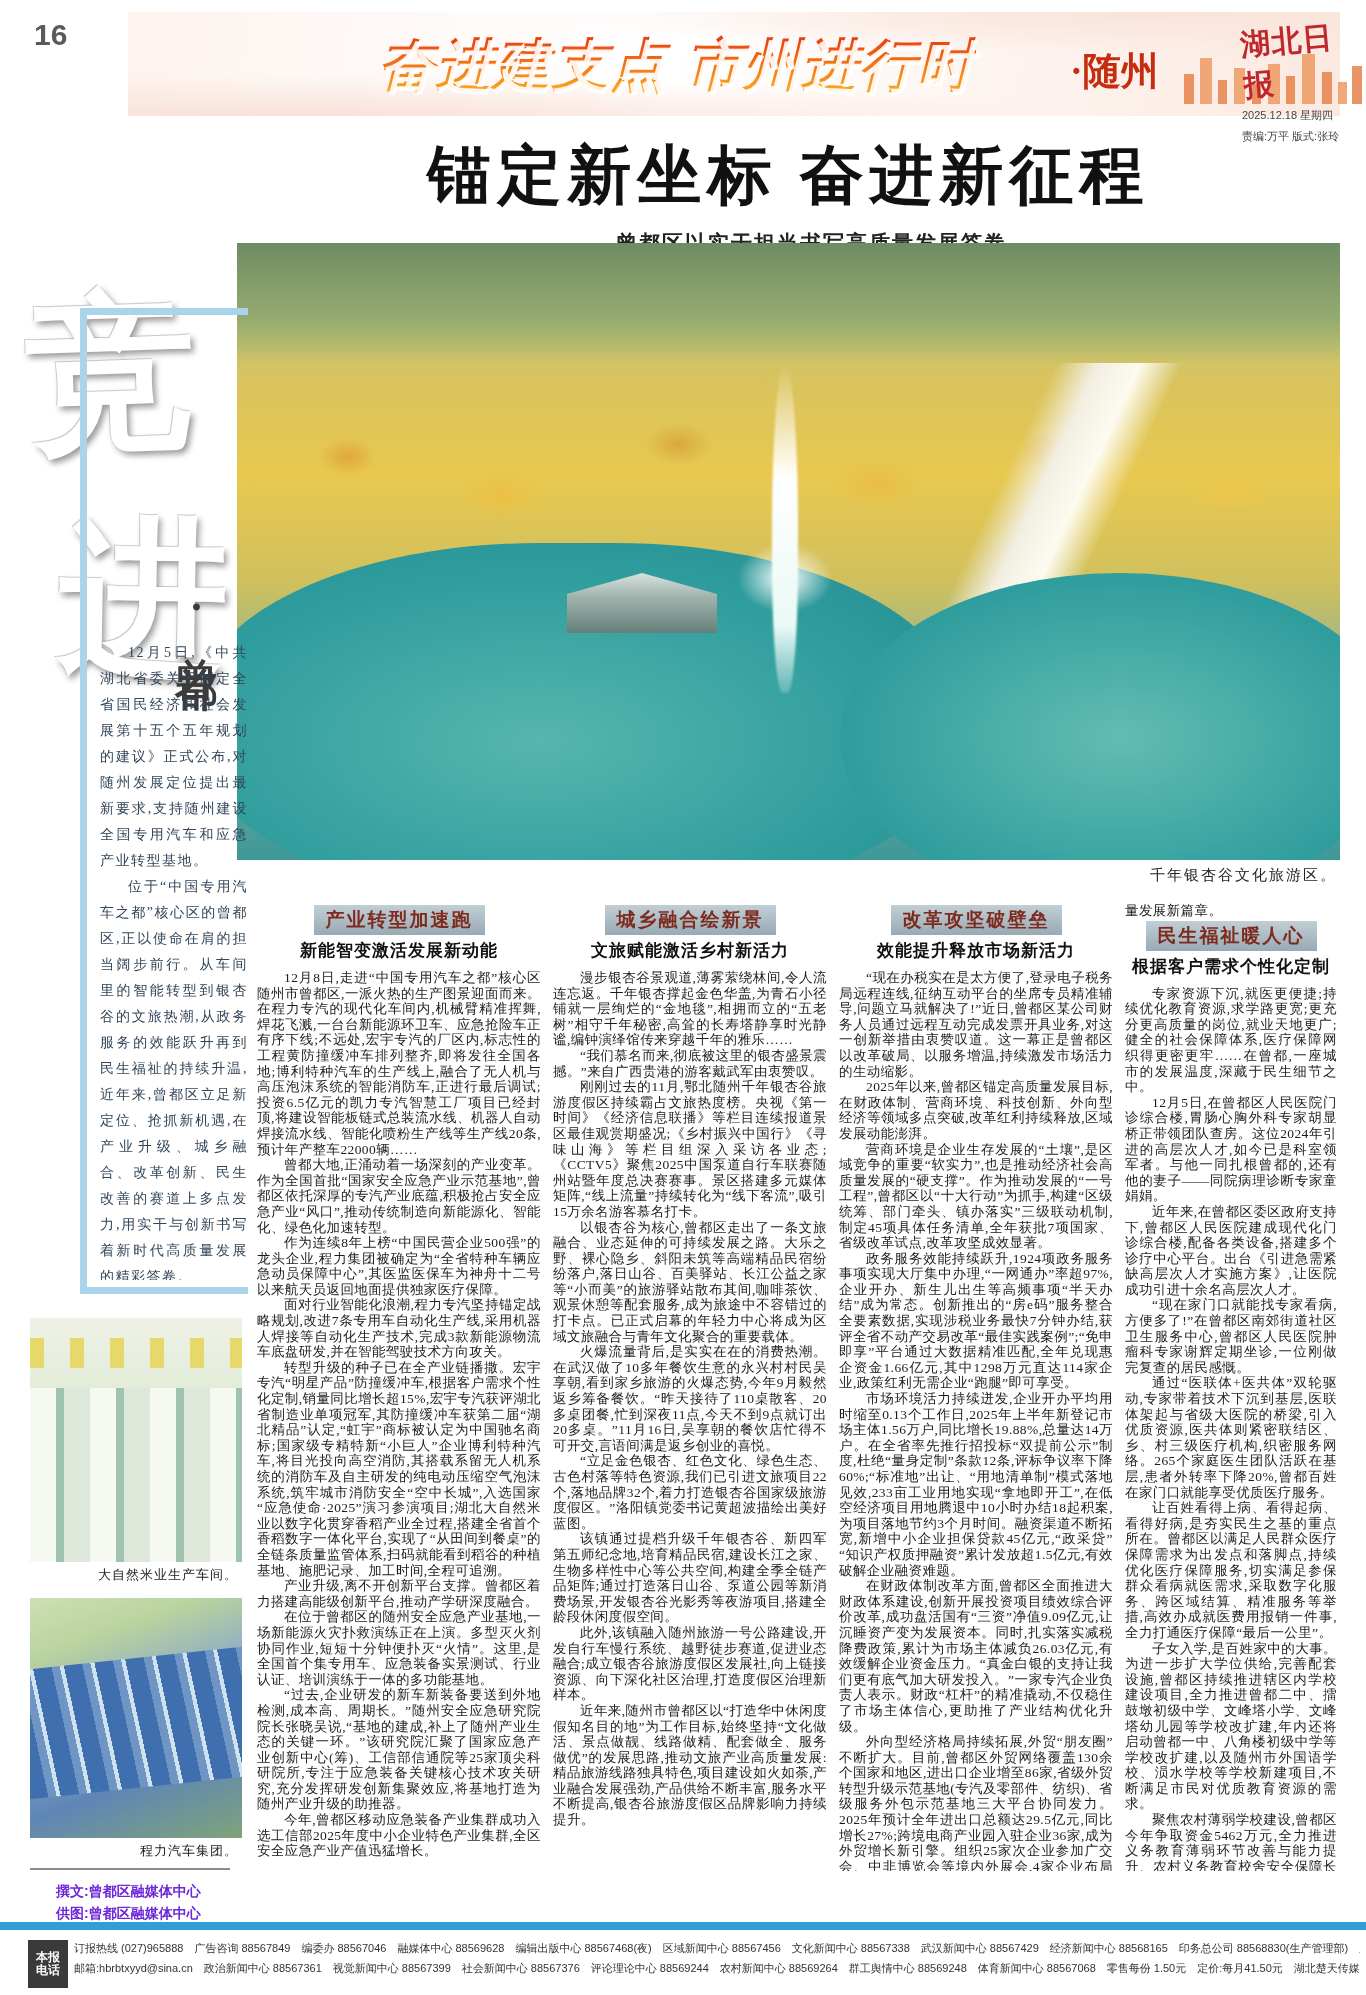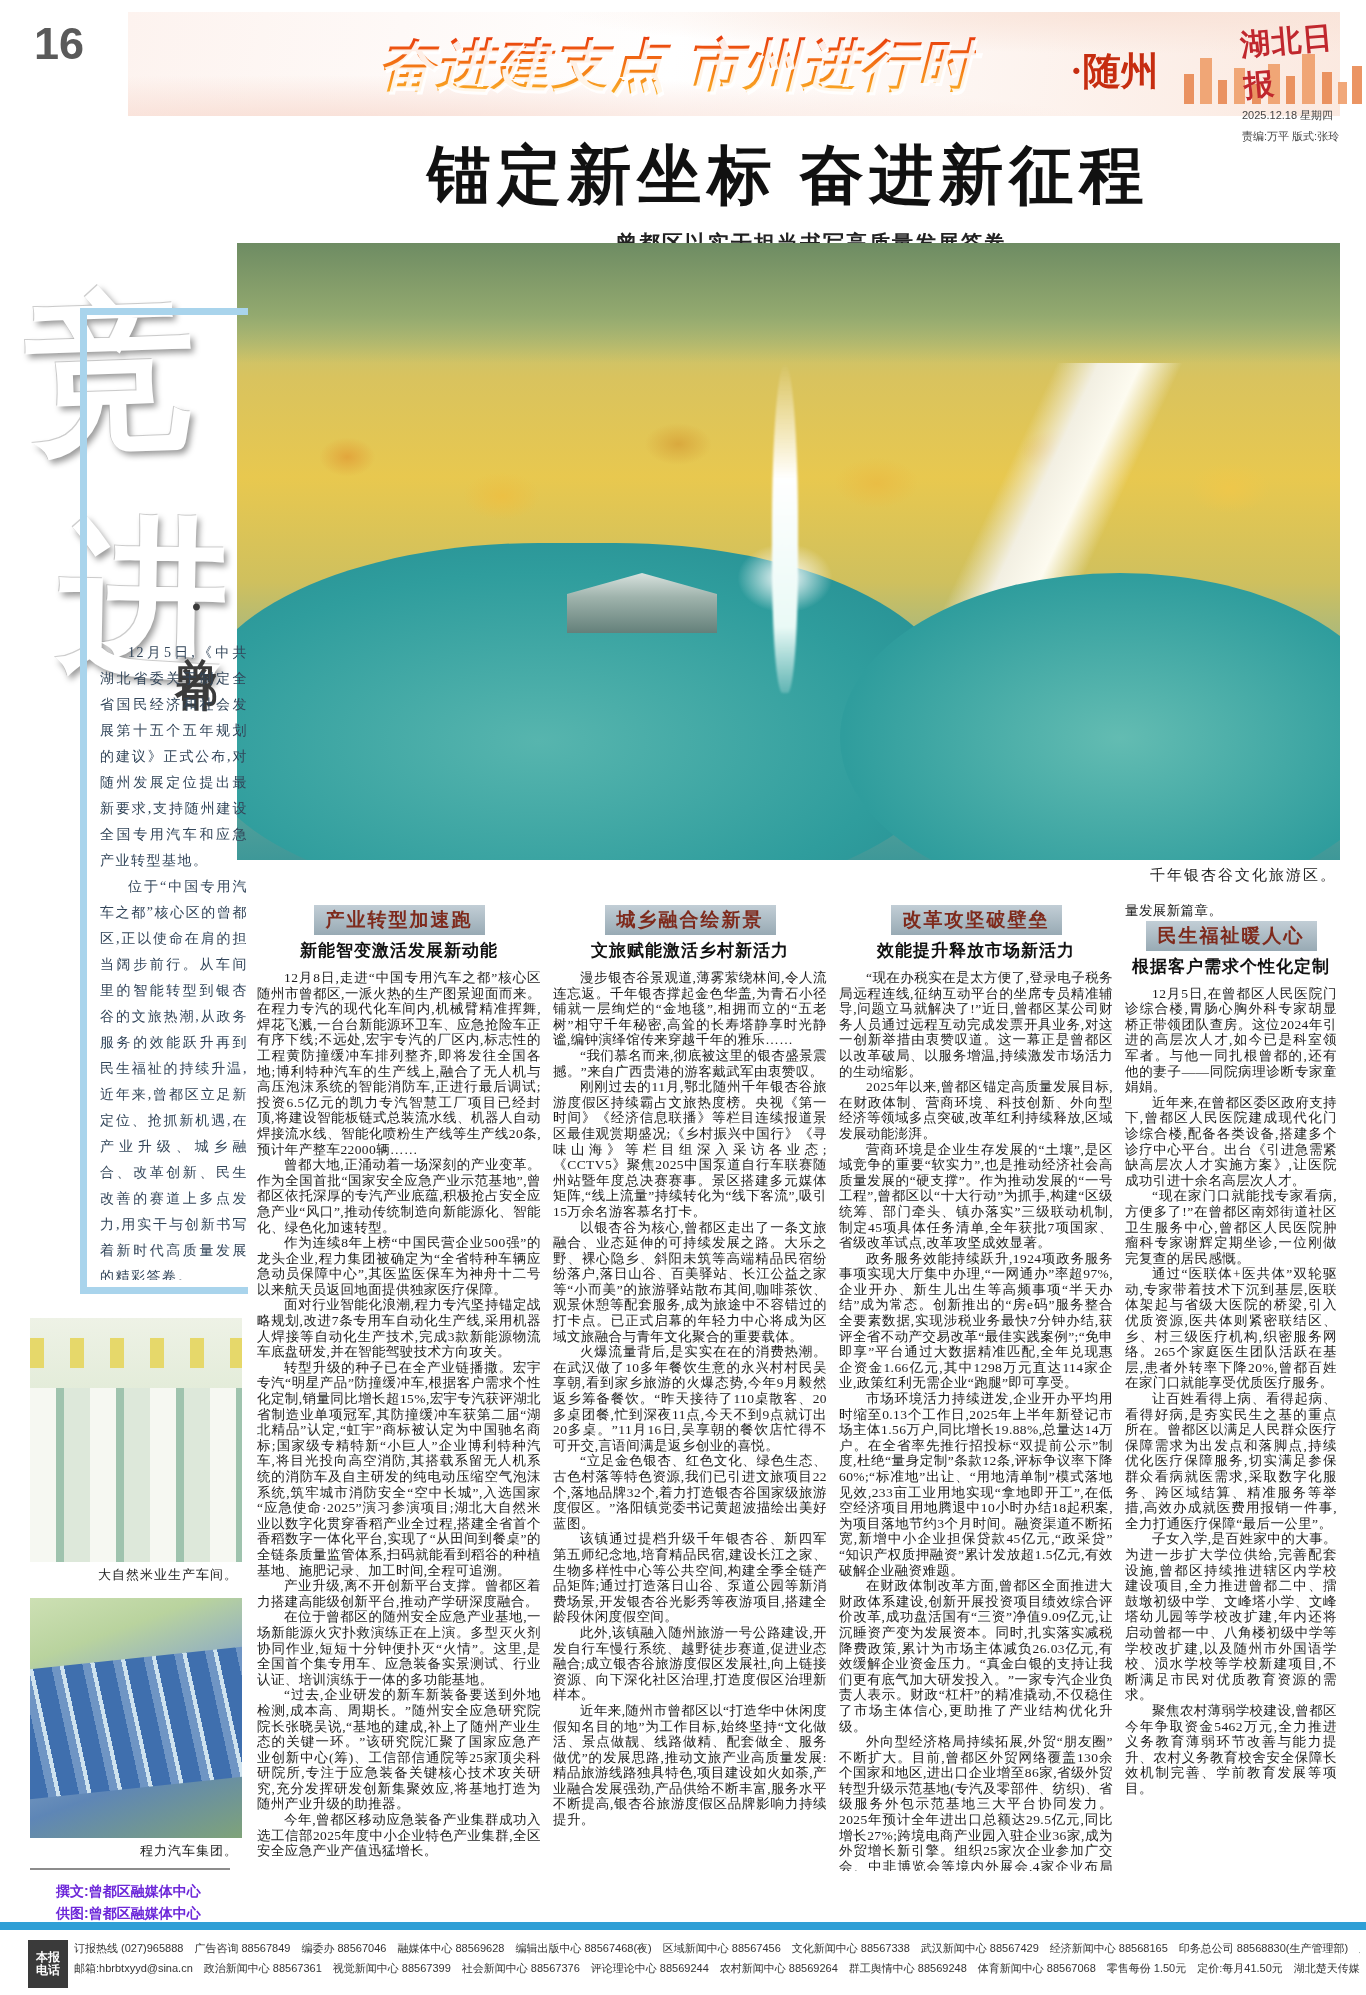--- a/index.html
+++ b/index.html
@@ -1,19 +1,19 @@
 <!DOCTYPE html>
 <html lang="zh"><head>
 <meta charset="utf-8">
 <style>
   html,body{margin:0;padding:0;background:#ffffff;}
   .page{position:relative;width:1366px;height:1995px;background:#fff;overflow:hidden;
         font-family:"Liberation Serif","DejaVu Serif",serif;}
   
-  .pagenum{position:absolute;left:34px;top:18px;font-size:45px;color:#5a5a5a;
+  .pagenum{position:absolute;left:34px;top:18px;font-size:30px;color:#5a5a5a;
            font-family:"Liberation Sans",sans-serif;font-weight:bold;}
   .banner{position:absolute;left:128px;top:12px;width:1212px;height:104px;
           background:
             radial-gradient(120% 90% at 15% 110%, #f8dcd2 0%, rgba(255,255,255,0) 55%),
             radial-gradient(100% 80% at 85% 0%, #f9e3d8 0%, rgba(255,255,255,0) 50%),
             linear-gradient(100deg,#fdf3ef 0%,#fff 45%,#fbe9e0 100%);}
   .banner-title{position:absolute;left:250px;top:16px;font-size:56px;font-weight:900;
           font-family:"Liberation Sans",sans-serif;letter-spacing:2px;font-style:italic;
           background:linear-gradient(180deg,#e83a0c 10%,#f57f17 55%,#fbc02d 100%);
           -webkit-background-clip:text;background-clip:text;color:transparent;
@@ -227,20 +227,21 @@
     <p>市场环境活力持续迸发,企业开办平均用时缩至0.13个工作日,2025年上半年新登记市场主体1.56万户,同比增长19.88%,总量达14万户。在全省率先推行招投标“双提前公示”制度,杜绝“量身定制”条款12条,评标争议率下降60%;“标准地”出让、“用地清单制”模式落地见效,233亩工业用地实现“拿地即开工”,在低空经济项目用地腾退中10小时办结18起积案,为项目落地节约3个月时间。融资渠道不断拓宽,新增中小企业担保贷款45亿元,“政采贷”“知识产权质押融资”累计发放超1.5亿元,有效破解企业融资难题。</p>
     <p>在财政体制改革方面,曾都区全面推进大财政体系建设,创新开展投资项目绩效综合评价改革,成功盘活国有“三资”净值9.09亿元,让沉睡资产变为发展资本。同时,扎实落实减税降费政策,累计为市场主体减负26.03亿元,有效缓解企业资金压力。“真金白银的支持让我们更有底气加大研发投入。”一家专汽企业负责人表示。财政“杠杆”的精准撬动,不仅稳住了市场主体信心,更助推了产业结构优化升级。</p>
     <p>外向型经济格局持续拓展,外贸“朋友圈”不断扩大。目前,曾都区外贸网络覆盖130余个国家和地区,进出口企业增至86家,省级外贸转型升级示范基地(专汽及零部件、纺织)、省级服务外包示范基地三大平台协同发力。2025年预计全年进出口总额达29.5亿元,同比增长27%;跨境电商产业园入驻企业36家,成为外贸增长新引擎。组织25家次企业参加广交会、中非博览会等境内外展会,4家企业布局海外仓,“千企百展出海拓市场”行动成效显著。</p>
 
   </div>
 
   <div class="col col-4">
     <p class="cont">量发展新篇章。</p>
     <div class="sec-head"><span>民生福祉暖人心</span></div>
     <div class="sec-sub">根据客户需求个性化定制</div>
+    <p>专家资源下沉,就医更便捷;持续优化教育资源,求学路更宽;更充分更高质量的岗位,就业天地更广;健全的社会保障体系,医疗保障网织得更密更牢……在曾都,一座城市的发展温度,深藏于民生细节之中。</p>
     <p>12月5日,在曾都区人民医院门诊综合楼,胃肠心胸外科专家胡显桥正带领团队查房。这位2024年引进的高层次人才,如今已是科室领军者。与他一同扎根曾都的,还有他的妻子——同院病理诊断专家童娟娟。</p>
     <p>近年来,在曾都区委区政府支持下,曾都区人民医院建成现代化门诊综合楼,配备各类设备,搭建多个诊疗中心平台。出台《引进急需紧缺高层次人才实施方案》,让医院成功引进十余名高层次人才。</p>
     <p>“现在家门口就能找专家看病,方便多了!”在曾都区南郊街道社区卫生服务中心,曾都区人民医院肿瘤科专家谢辉定期坐诊,一位刚做完复查的居民感慨。</p>
     <p>通过“医联体+医共体”双轮驱动,专家带着技术下沉到基层,医联体架起与省级大医院的桥梁,引入优质资源,医共体则紧密联结区、乡、村三级医疗机构,织密服务网络。265个家庭医生团队活跃在基层,患者外转率下降20%,曾都百姓在家门口就能享受优质医疗服务。</p>
     <p>让百姓看得上病、看得起病、看得好病,是夯实民生之基的重点所在。曾都区以满足人民群众医疗保障需求为出发点和落脚点,持续优化医疗保障服务,切实满足参保群众看病就医需求,采取数字化服务、跨区域结算、精准服务等举措,高效办成就医费用报销一件事,全力打通医疗保障“最后一公里”。</p>
     <p>子女入学,是百姓家中的大事。为进一步扩大学位供给,完善配套设施,曾都区持续推进辖区内学校建设项目,全力推进曾都二中、擂鼓墩初级中学、文峰塔小学、文峰塔幼儿园等学校改扩建,年内还将启动曾都一中、八角楼初级中学等学校改扩建,以及随州市外国语学校、涢水学校等学校新建项目,不断满足市民对优质教育资源的需求。</p>
     <p>聚焦农村薄弱学校建设,曾都区今年争取资金5462万元,全力推进义务教育薄弱环节改善与能力提升、农村义务教育校舍安全保障长效机制完善、学前教育发展等项目。</p>
 
   </div>
 

